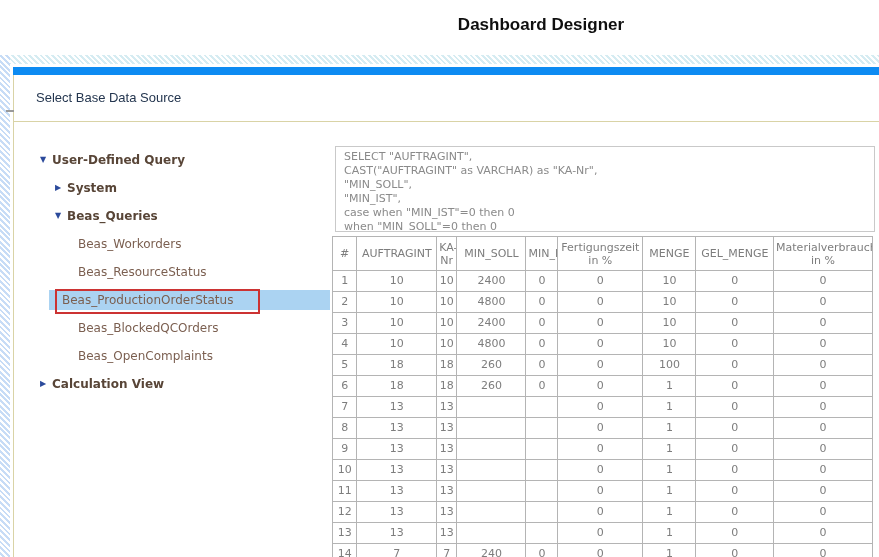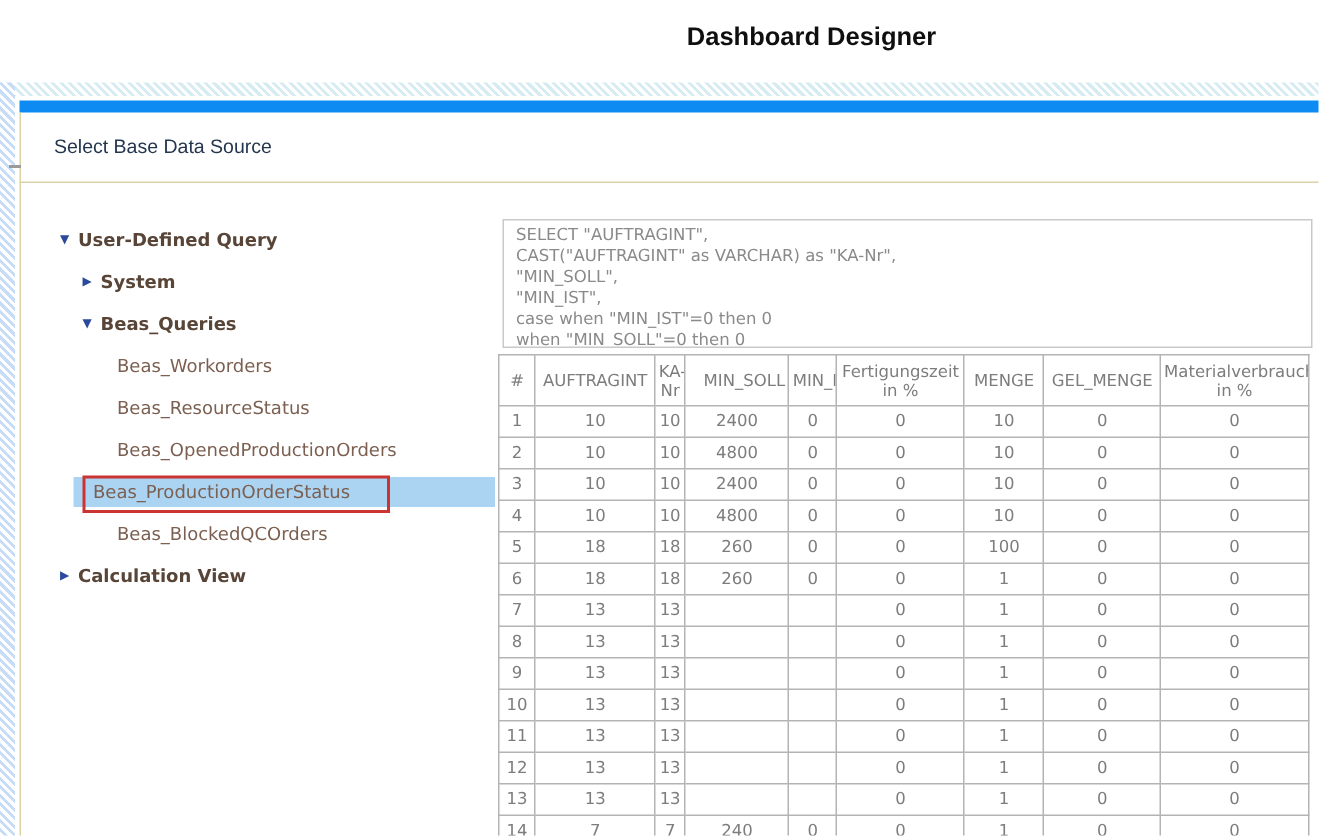--- a/index.html
+++ b/index.html
@@ -88,29 +88,29 @@
     <div class="tree-item lvl1 bold">
       <span class="arrow">▼</span>
       <span class="lbl">Beas_Queries</span>
     </div>
     <div class="tree-item lvl2">
       <span class="lbl">Beas_Workorders</span>
     </div>
     <div class="tree-item lvl2">
       <span class="lbl">Beas_ResourceStatus</span>
     </div>
-    <div class="tree-item lvl2">
-      <span class="lbl">Beas_OpenedProductionOrders</span>
-    </div>
     <div class="tree-item lvl2 selected">
       <span class="lbl">Beas_ProductionOrderStatus</span>
       <div class="redbox"></div>
     </div>
     <div class="tree-item lvl2">
       <span class="lbl">Beas_BlockedQCOrders</span>
+    </div>
+    <div class="tree-item lvl2">
+      <span class="lbl">Beas_OpenComplaints</span>
     </div>
     <div class="tree-item lvl0 bold">
       <span class="arrow">▶</span>
       <span class="lbl">Calculation View</span>
     </div>
   </div>
 
 <div class="sql-box">SELECT "AUFTRAGINT",
 CAST("AUFTRAGINT" as VARCHAR) as "KA-Nr",
 "MIN_SOLL",
@@ -118,21 +118,21 @@
 case when "MIN_IST"=0 then 0
 when "MIN_SOLL"=0 then 0</div>
 
 <div class="table-wrap">
   <table>
     <thead>
         <tr>
           <th style="width: 23px;">#</th>
           <th style="width: 75px;">AUFTRAGINT</th>
           <th style="width: 19px; margin-top: 32px;">KA-Nr</th>
-          <th style="width: 65px; text-align: right;">MIN_SOLL</th>
+          <th style="width: 65px;">MIN_SOLL</th>
           <th style="width: 30px;">MIN_IST</th>
           <th style="width: 80px;">Fertigungszeit in %</th>
           <th style="width: 50px;">MENGE</th>
           <th style="width: 73px;">GEL_MENGE</th>
           <th style="width: 93px;">Materialverbrauch in %</th>
         </tr>
       </thead>
     <tbody>
         <tr>
           <td>1</td>

